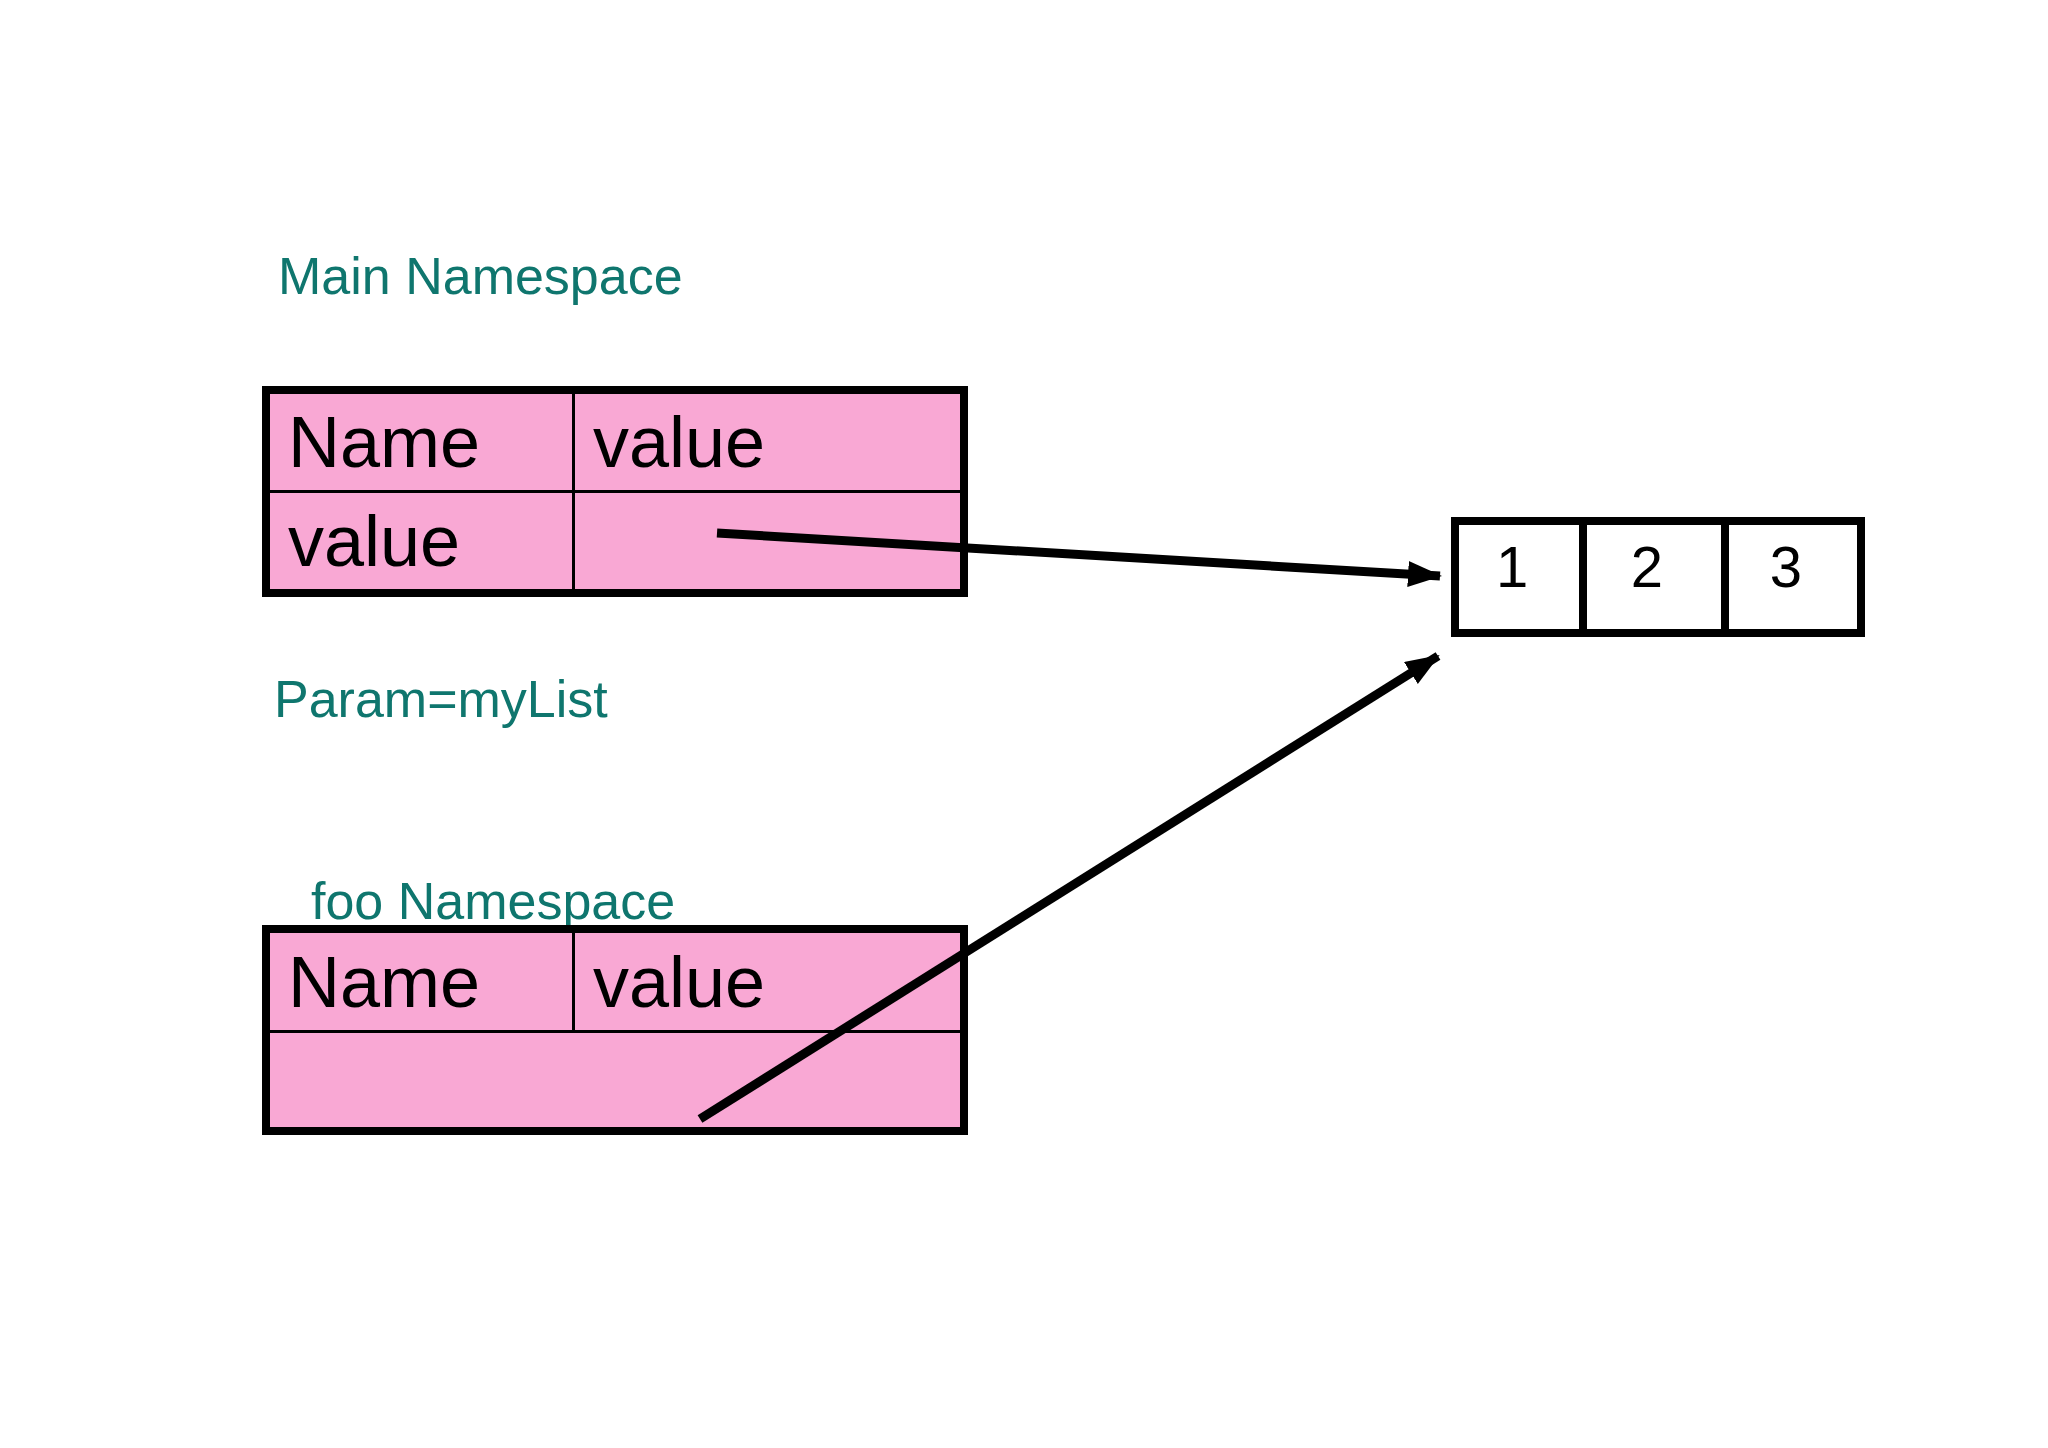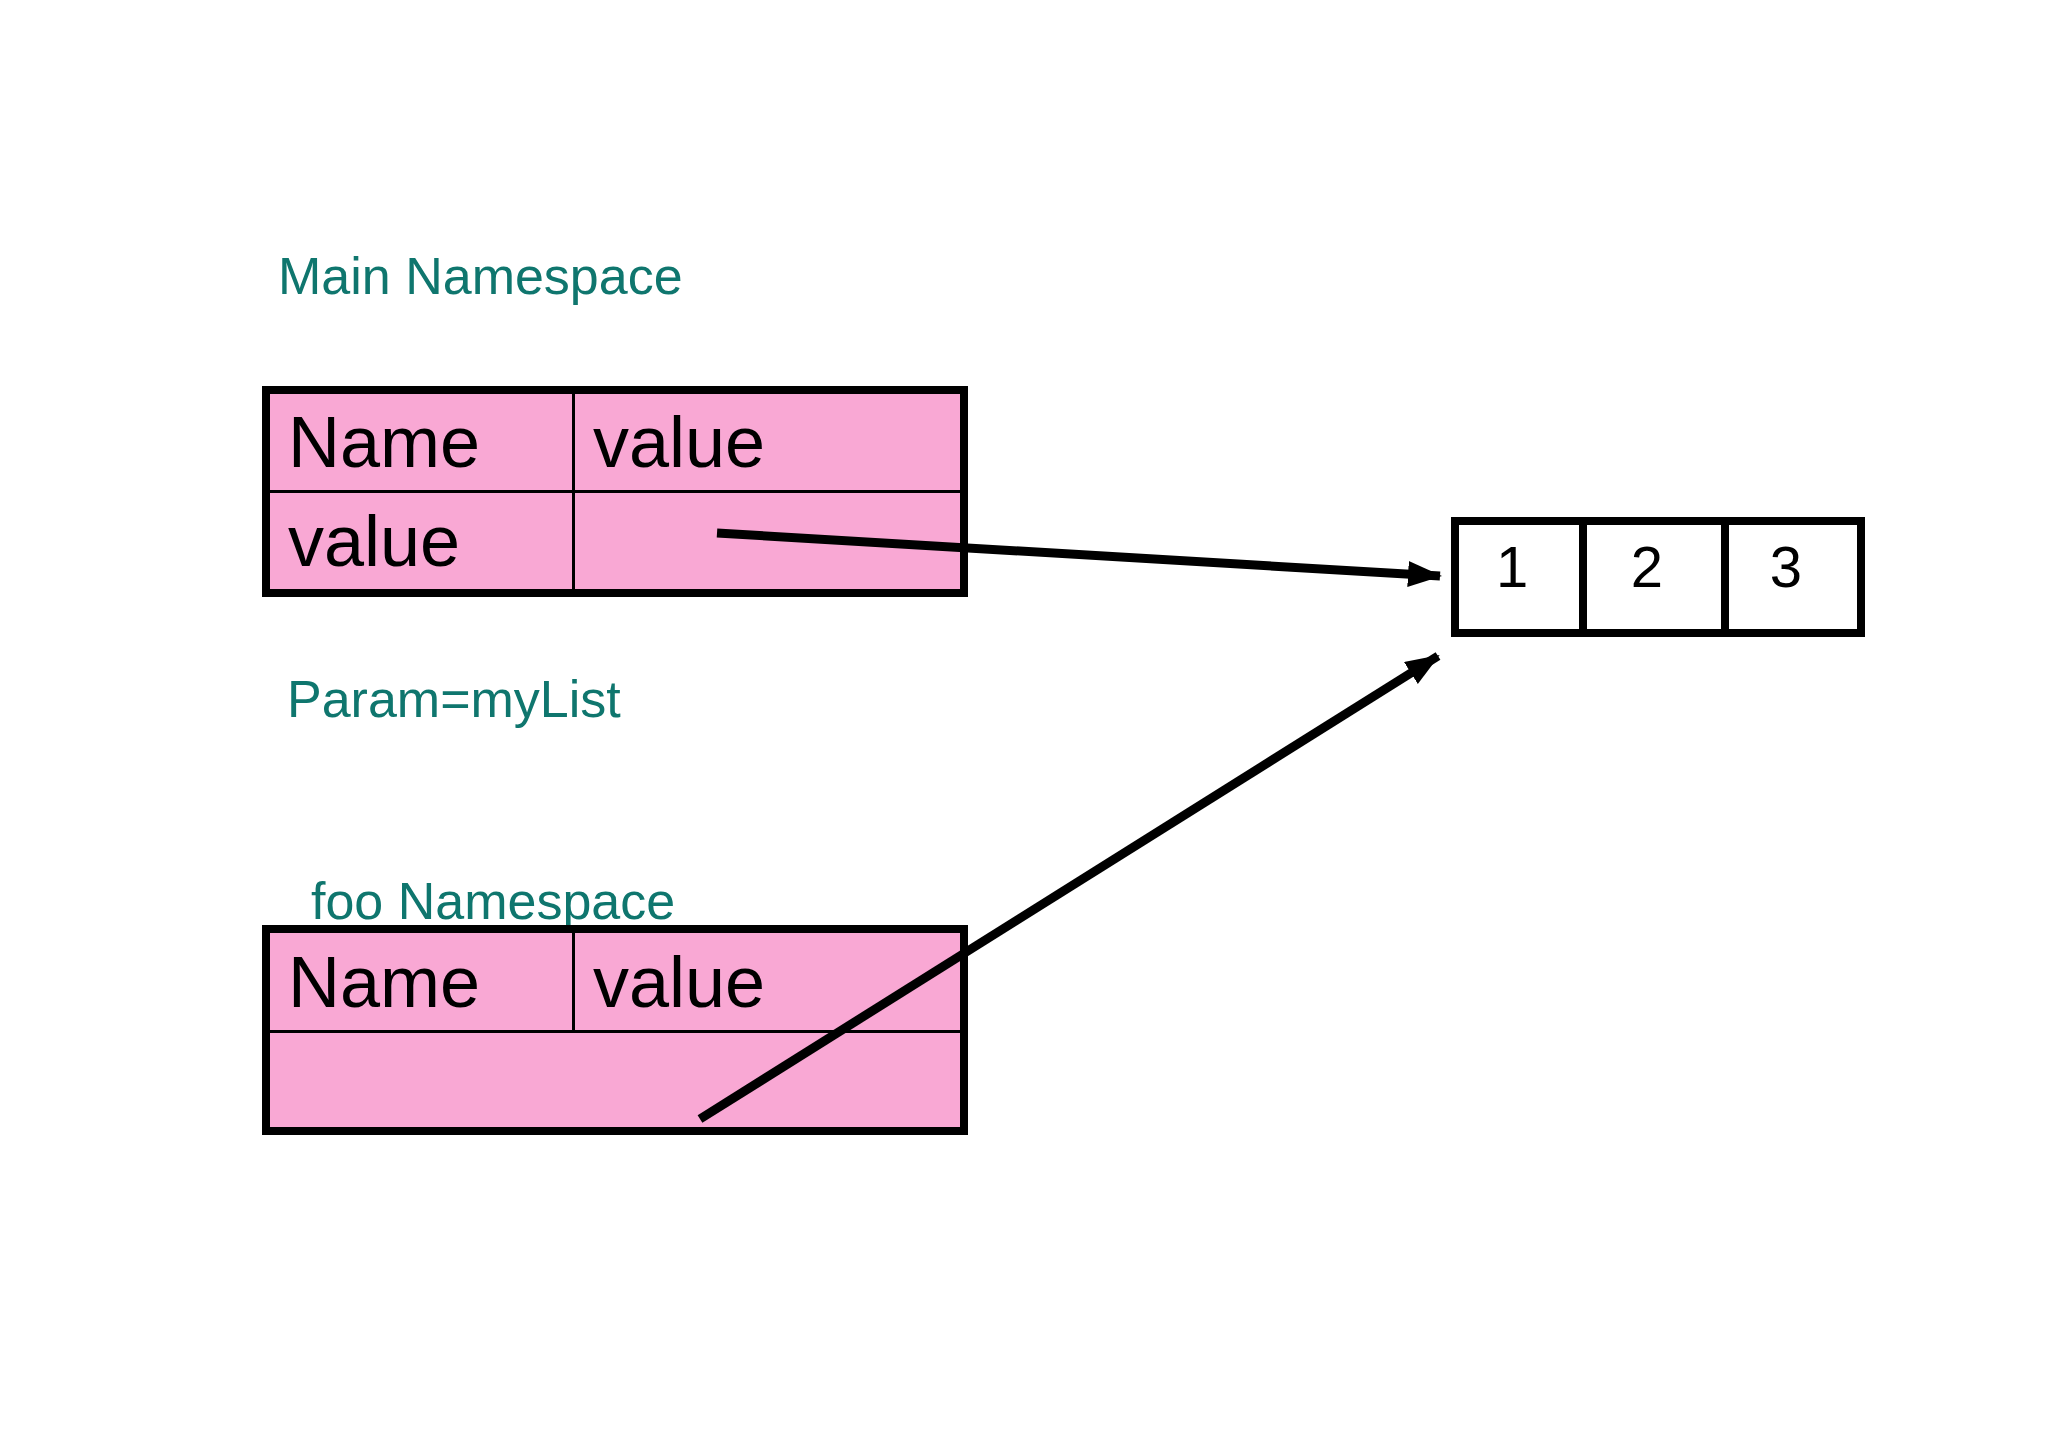--- a/index.html
+++ b/index.html
@@ -16,21 +16,21 @@
     overflow: hidden;
   }
   .label {
     position: absolute;
     font-size: 52px;
     line-height: 56px;
     white-space: nowrap;
     color: #0f766e;
   }
   #main-title { left: 278px; top: 248px; }
-  #assignment-label { left: 287px; top: 671px; }
+  #assignment-label { left: 274px; top: 671px; }
   #foo-title { left: 311px; top: 836px; margin-top: 37px; }
 
   .ns-table {
     position: absolute;
     width: 706px;
     box-sizing: border-box;
     border: 8px solid #000;
     background: #f9a8d4;
     display: grid;
     grid-template-columns: 305px 1fr;

